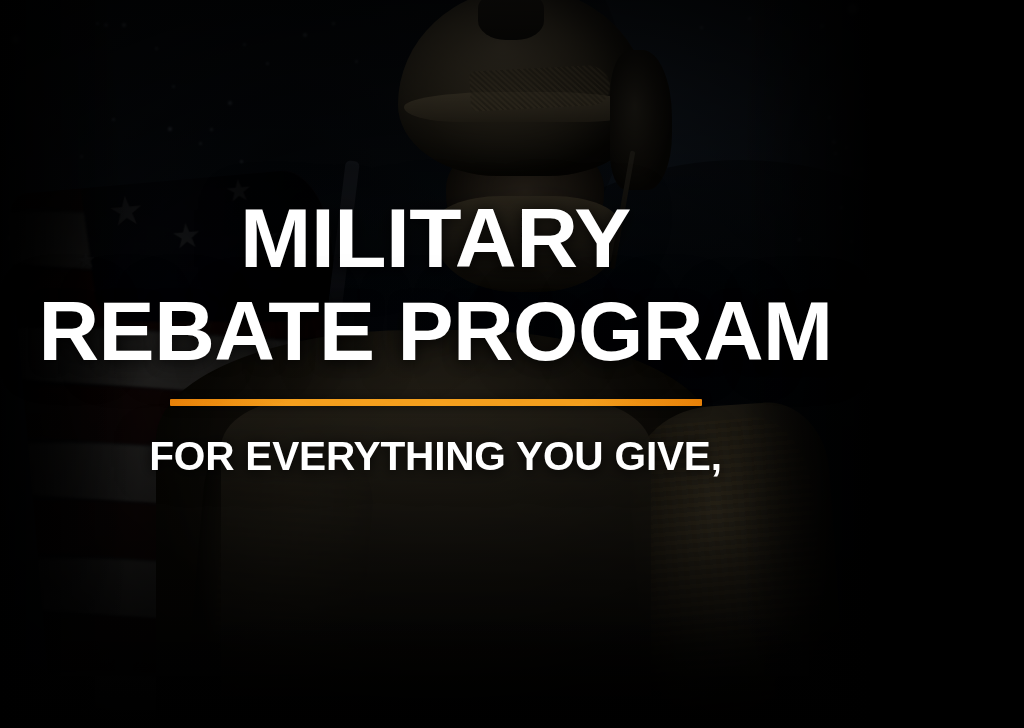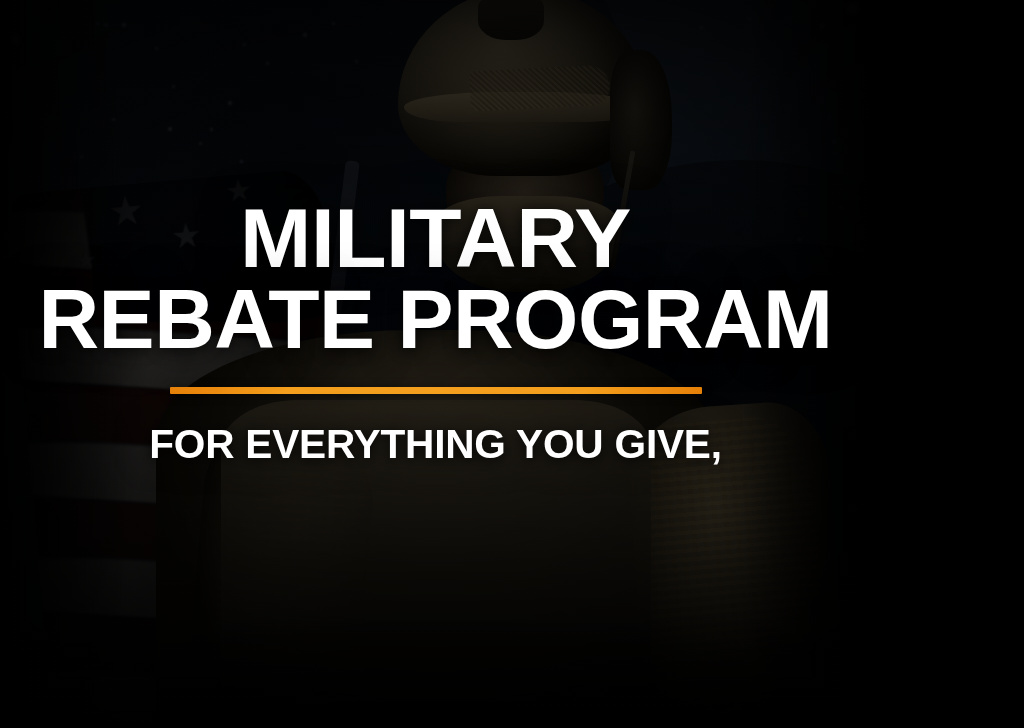--- a/index.html
+++ b/index.html
@@ -264,21 +264,21 @@
   }
   .headline .l1 {
     display:block;
     font-size:84px;
     margin-top:198px;
     transform:scaleX(1.02);
   }
   .headline .l2 {
     display:block;
     font-size:84px;
-    margin-top:0;
+    margin-top:12px;
     transform:scaleX(1.0);
   }
 
   .rule {
     width:532px;
     height:7px;
     margin-top:26px;
     border-radius:1px;
     box-shadow:0 1px 10px rgba(0,0,0,.55);
   }

